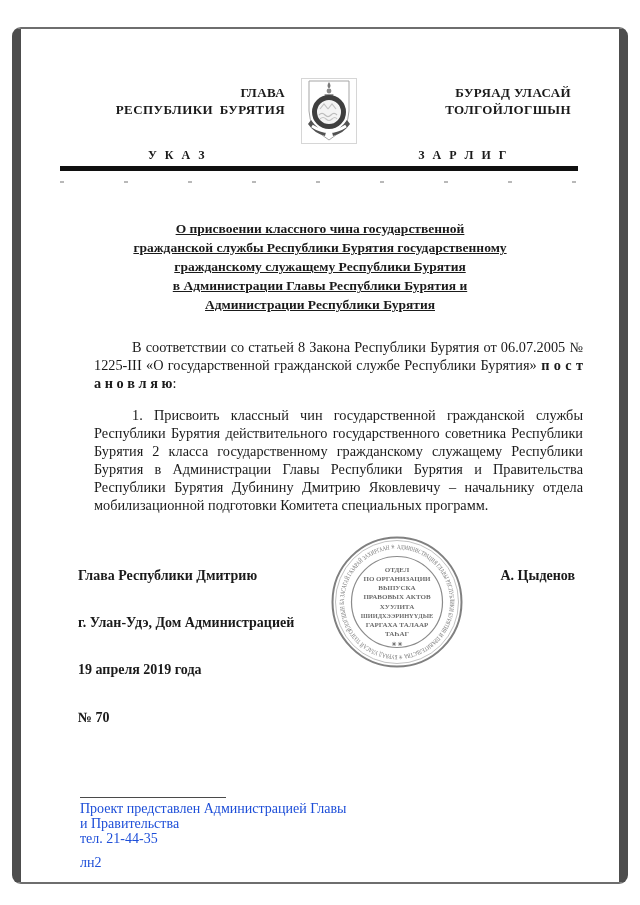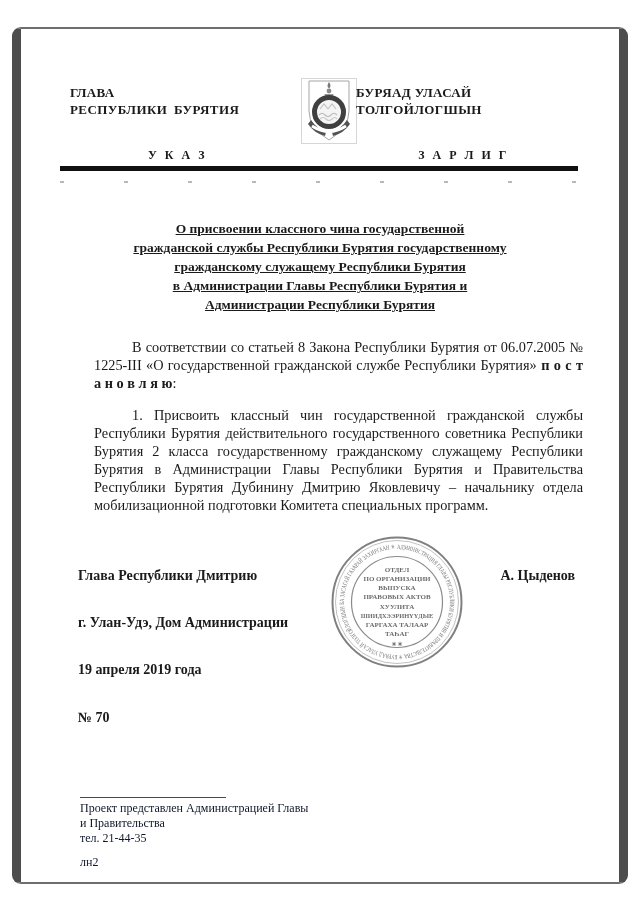--- a/index.html
+++ b/index.html
@@ -8,21 +8,21 @@
     font-family:"Liberation Serif","DejaVu Serif",serif;color:#1a1a1a;
   }
   
   .scan-frame{
     position:absolute;left:12px;top:27px;width:616px;height:857px;
     box-sizing:border-box;border-style:solid;
     border-width:2px 9px 2px 9px;
     border-color:#6e6e6e #4d4d4d #6e6e6e #4d4d4d;
     border-radius:9px;pointer-events:none;
   }
-  .org{position:absolute;top:84px;width:215px;text-align:left;
+  .org{position:absolute;top:84px;width:215px;text-align:right;
        font-weight:bold;font-size:13px;line-height:17px;letter-spacing:.4px;}
   .org.left{left:70px;word-spacing:3px;}
   .org.right{left:356px;}
   .doc-type{position:absolute;top:148px;width:215px;text-align:center;
        font-weight:bold;font-size:12px;letter-spacing:2.5px;}
   .doc-type.left{left:70px;}
   .doc-type.right{left:356px;}
   .emblem-box{position:absolute;left:301px;top:78px;width:56px;height:66px;}
   .rule-thick{position:absolute;left:60px;top:166px;width:518px;height:5px;background:#101010;}
   .rule-dashes{position:absolute;left:60px;top:181px;width:518px;height:2px;
@@ -34,21 +34,21 @@
   .body-text p{margin:0;text-indent:38px;}
   .body-text p.item1{margin-top:14px;}
   .body-text p.item2{margin-top:10px;}
   .bold-spaced{font-weight:bold;}
   .sig-row{position:absolute;left:78px;top:568px;width:497px;display:flex;
       justify-content:space-between;font-weight:bold;font-size:14px;}
   .line-bold{position:absolute;left:78px;font-weight:bold;font-size:14px;}
   .place{top:615px;} .date{top:662px;} .number{top:710px;}
   .stamp{position:absolute;left:328px;top:533px;width:138px;height:138px;opacity:.88;}
   .footer-rule{position:absolute;left:80px;top:797px;width:146px;border-top:1px solid #4a4a4a;}
-  .footer{position:absolute;left:80px;top:801px;width:340px;font-size:12px;line-height:15px;color:#0f172a;}
+  .footer{position:absolute;left:80px;top:801px;width:340px;font-size:14px;line-height:15px;color:#1d4ed8;}
   .footer .code{margin-top:9px;}
 </style>
 </head>
 <body>
 
 <div class="page">
 
   <div class="scan-frame"></div>
 
   <div class="org left">
@@ -120,21 +120,21 @@
         <text x="69" y="66" font-size="7">ПРАВОВЫХ АКТОВ</text>
         <text x="69" y="76" font-size="7">ХУУЛИТА</text>
         <text x="69" y="85" font-size="6.4">ШИИДХЭЭРИНҮҮДЫЕ</text>
         <text x="69" y="94" font-size="7">ГАРГАХА ТАЛААР</text>
         <text x="69" y="103" font-size="7">ТАҺАГ</text>
         <text x="69" y="113" font-size="5.5">✳ ✳</text>
       </g>
     </svg>
   </div>
 
-  <div class="line-bold place">г. Улан-Удэ, Дом Администрации</div>
+  <div class="line-bold place">г. Улан-Удэ, Дом Администрацией</div>
   <div class="line-bold date">19 апреля 2019 года</div>
   <div class="line-bold number">№ 70</div>
 
   <div class="footer-rule"></div>
   <div class="footer">
     <div>Проект представлен Администрацией Главы</div>
     <div>и Правительства</div>
     <div>тел. 21-44-35</div>
     <div class="code">лн2</div>
   </div>

